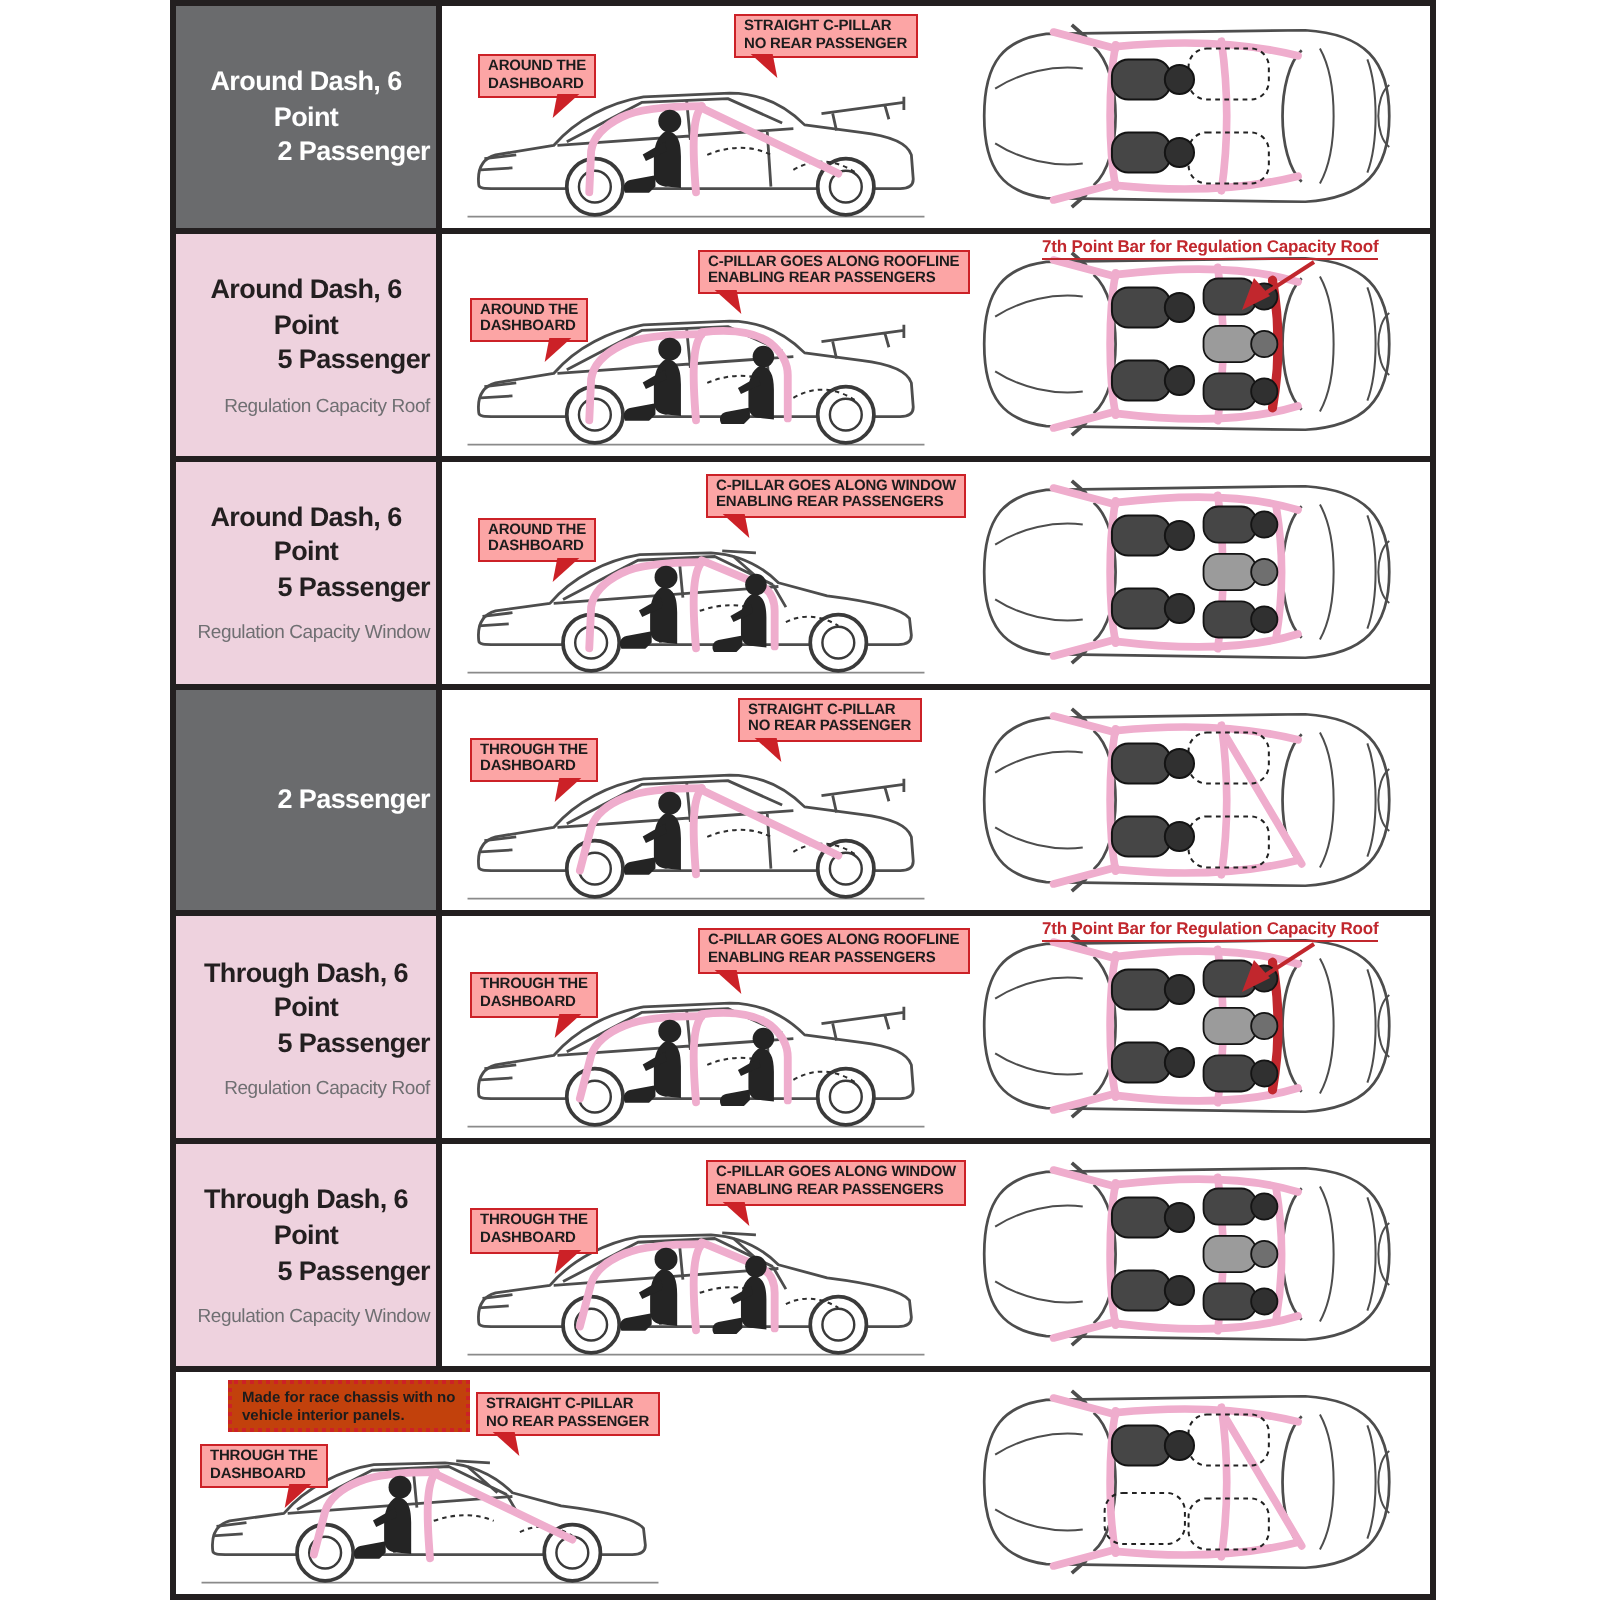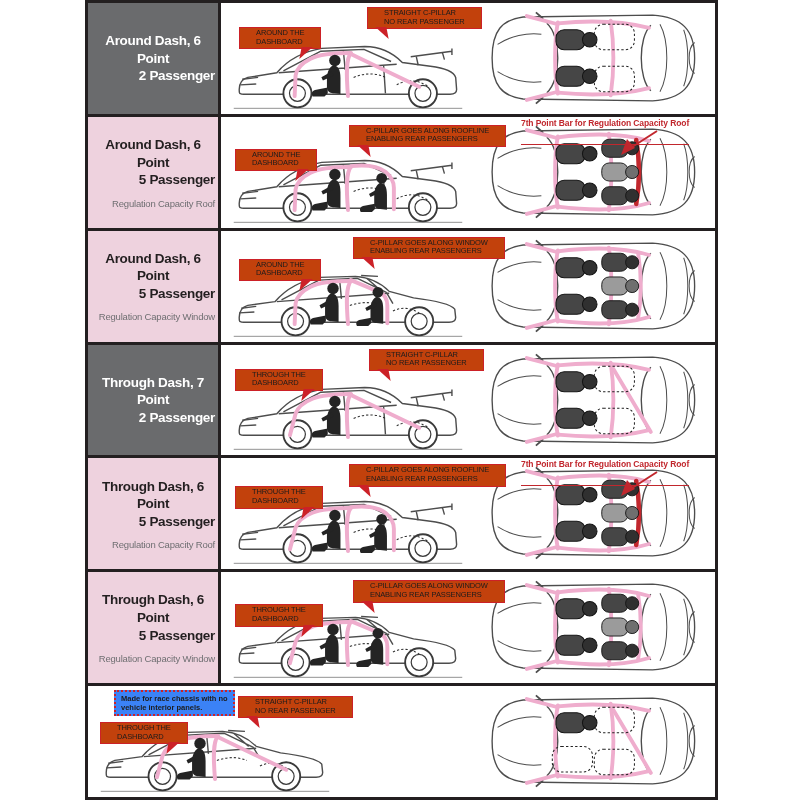--- a/index.html
+++ b/index.html
@@ -15,27 +15,27 @@
   .label-cell{flex:0 0 133px;width:133px;border-right:3px solid var(--ink);display:flex;flex-direction:column;justify-content:center;align-items:flex-end;text-align:center;padding:4px 3px;}
   .label-cell.gray{background:var(--gray-bg);color:#fff;}
   .label-cell.pink{background:var(--pink-bg);color:var(--ink);}
   .t1{font-weight:bold;font-size:13.5px;line-height:1.3;letter-spacing:-0.3px;}
   .sub{font-size:9.5px;margin-top:9px;letter-spacing:-0.2px;}
   .pink .sub{color:var(--sub-gray);}
   .gray .sub{color:#fff;font-weight:bold;font-size:10.5px;}
   .art-cell{position:relative;flex:1 1 auto;background:#fff;overflow:hidden;}
   svg.side{position:absolute;left:2px;bottom:1px;width:250px;height:103px;}
   svg.top{position:absolute;right:3px;top:3px;width:240px;height:104px;}
-  .callout{position:absolute;background:#c2410c;border:1.6px solid var(--red);padding:1px 16px 2px;font-size:7.5px;font-weight:normal;line-height:1.15;color:#1c1c1c;letter-spacing:-0.1px;z-index:4;white-space:nowrap;}
+  .callout{position:absolute;background:#fca5a5;border:1.6px solid var(--red);padding:1px 4px 2px;font-size:7.5px;font-weight:bold;line-height:1.15;color:#1c1c1c;letter-spacing:-0.1px;z-index:4;white-space:nowrap;}
   .callout span{display:block;}
   .callout:after{content:"";position:absolute;bottom:-11px;right:10px;width:0;height:0;
     border-left:3px solid transparent;border-right:8px solid transparent;border-top:12px solid var(--red);transform:skewX(-24deg);}
   .callout.p-left:after{right:auto;left:10px;border-right:3px solid transparent;border-left:8px solid transparent;transform:skewX(24deg);}
-  .note{position:absolute;border:2px dotted var(--red);background:#3b82f6;padding:2px 5px;font-size:7.5px;font-weight:bold;line-height:1.2;color:#1c1c1c;z-index:4;white-space:nowrap;}
-  .red-label{position:absolute;color:var(--red-bar);font-weight:bold;font-size:8.5px;border-bottom:1.5px solid var(--red-bar);padding-bottom:16px;z-index:4;white-space:nowrap;letter-spacing:-0.1px;}
+  .note{position:absolute;border:2px dotted var(--red);background:#c2410c;padding:2px 5px;font-size:7.5px;font-weight:bold;line-height:1.2;color:#1c1c1c;z-index:4;white-space:nowrap;}
+  .red-label{position:absolute;color:var(--red-bar);font-weight:bold;font-size:8.5px;border-bottom:1.5px solid var(--red-bar);padding-bottom:1px;z-index:4;white-space:nowrap;letter-spacing:-0.1px;}
   .red-arrow{position:absolute;z-index:4;}
 </style>
 </head>
 <body>
 
 <svg width="0" height="0" style="position:absolute" aria-hidden="true">
   <defs>
     <g id="car-sedan" fill="none" stroke="#4d4d4d" stroke-width="1.5" stroke-linejoin="round">
       <path d="M4,105 L248,105" stroke="#8a8a8a" stroke-width="1"></path>
       <path fill="#fff" d="M10,88 C9,79 12,74 19,72 L50,67 C62,53 80,44 98,41 L144,39 C161,39 174,46 184,56 L214,60 C231,62 239,66 241,72 L242,85 C242,89 239,90 235,90 L19,90 C13,90 10,90 10,88 Z"></path>
@@ -225,21 +225,20 @@
       </div>
       <div class="callout p-left" style="left:132px;top:6px">
         <span>C-PILLAR GOES ALONG WINDOW</span>
         <span>ENABLING REAR PASSENGERS</span>
       </div>
     </div>
   </div>
 
   <div class="row">
     <div class="label-cell gray">
-      <div class="t1">Through Dash, 7 Point</div>
       <div class="t1">2 Passenger</div>
     </div>
     <div class="art-cell">
       <svg class="side" viewBox="0 0 252 110" preserveAspectRatio="xMidYMax meet">
         <use href="#car-sedan"></use>
           <use href="#cage-front-through"></use>
           <use href="#cpillar-straight"></use>
         <use href="#fig" transform="translate(112,54) scale(0.85)"></use>
       </svg>
       <svg class="top" viewBox="0 0 247 114">

